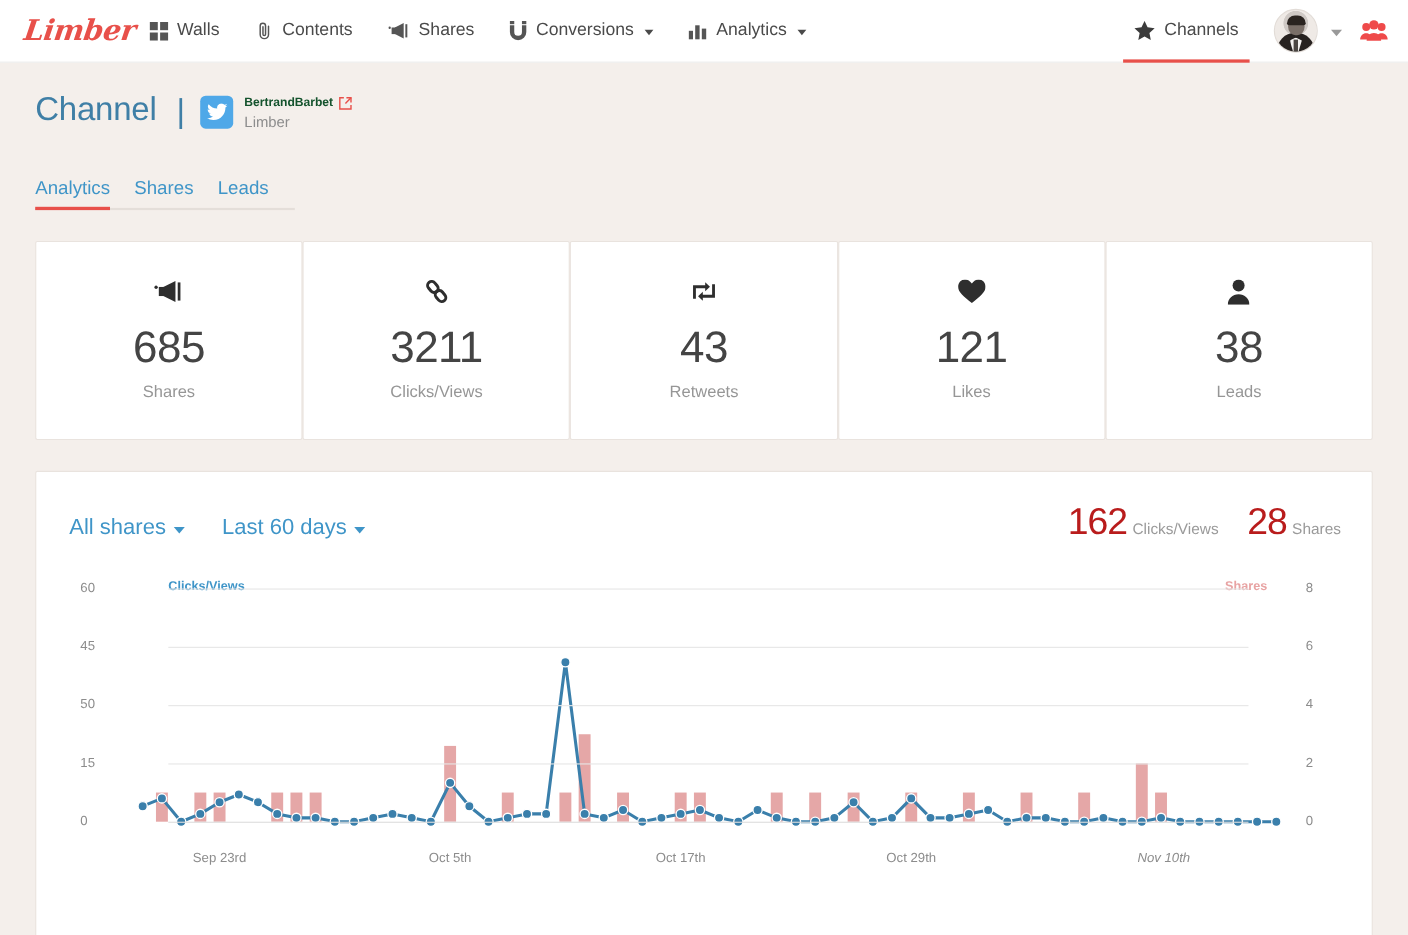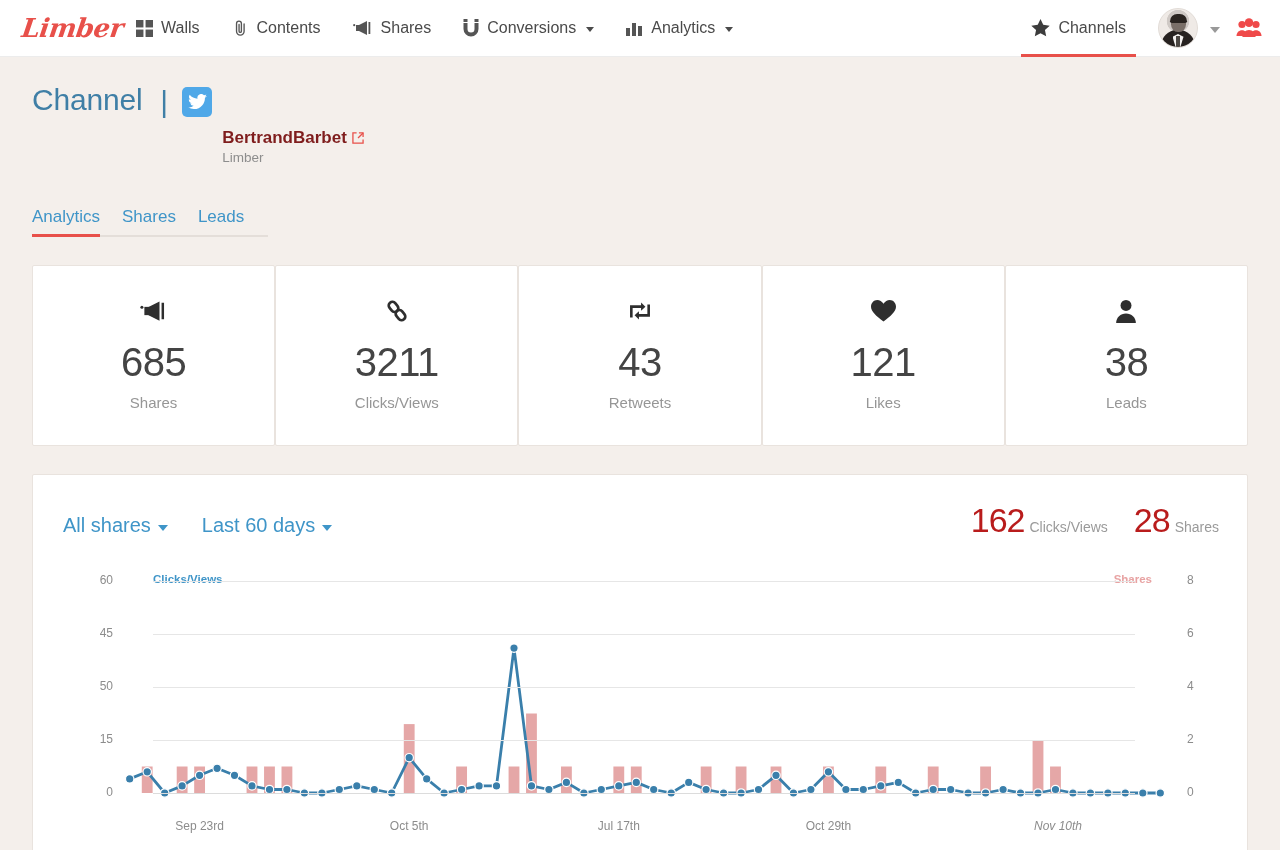--- a/index.html
+++ b/index.html
@@ -143,24 +143,23 @@
     margin-top: 2px;
   }
   .tw-badge {
     width: 30px; height: 30px;
     border-radius: 5px;
     background: #4fa8e8;
     display: flex; align-items: center; justify-content: center;
     flex: none;
   }
   .acct-name {
-    font-size: 17px; font-weight: bold; color: #7f1d1d;
+    font-size: 11px; font-weight: bold; color: #14532d;
     display: flex; align-items: center; gap: 5px;
     line-height: 1.25;
-    margin-top: 40px;
   }
   .acct-sub { font-size: 13.5px; color: #8d8d8d; margin-top: 2px; }
 
   
   .subtabs {
     display: flex; align-items: flex-end;
     margin-top: 42px;
     border-bottom: 2px solid #e4ded9;
     width: 236px;
     position: relative;
@@ -241,21 +240,21 @@
   .legend-left {
     position: absolute; left: 120px; top: 20px;
     font-size: 11.5px; color: #3f95c8; font-weight: bold;
   }
   .legend-right {
     position: absolute; right: 95px; top: 20px;
     font-size: 11.5px; color: #e8a3a3; font-weight: bold;
   }
   .ytick {
     position: absolute; font-size: 12px; color: #8c8c8c;
-    text-align: right; width: 40px;
+    text-align: left; width: 40px;
   }
   .ytick.right { text-align: left; }
   .gridline {
     position: absolute; left: 120px; right: 112px;
     height: 1px; background: #e6e6e6;
   }
   .gridline.base { background: #dcdcdc; }
   .xtick {
     position: absolute; font-size: 12px; color: #8c8c8c;
     transform: translateX(-50%);
@@ -579,20 +578,20 @@
           <div class="ytick" style="left: 40px; top: 73px;">45</div>
           <div class="gridline" style="top: 28px;"></div>
           <div class="ytick" style="left: 40px; top: 20px;">60</div>
           <div class="ytick right" style="left: 1154px; top: 232px;">0</div>
           <div class="ytick right" style="left: 1154px; top: 179px;">2</div>
           <div class="ytick right" style="left: 1154px; top: 126px;">4</div>
           <div class="ytick right" style="left: 1154px; top: 73px;">6</div>
           <div class="ytick right" style="left: 1154px; top: 20px;">8</div>
           <div class="xtick" style="left: 166.6px;">Sep 23rd</div>
           <div class="xtick" style="left: 376.2px;">Oct 5th</div>
-          <div class="xtick" style="left: 585.8px;">Jul 17th</div>
+          <div class="xtick" style="left: 585.8px;">Oct 17th</div>
           <div class="xtick" style="left: 795.4px;">Oct 29th</div>
           <div class="xtick" style="left: 1025px; font-style: italic;">Nov 10th</div>
         </div>
     </div>
   </div>
 
 </div>
 
 </body></html>

